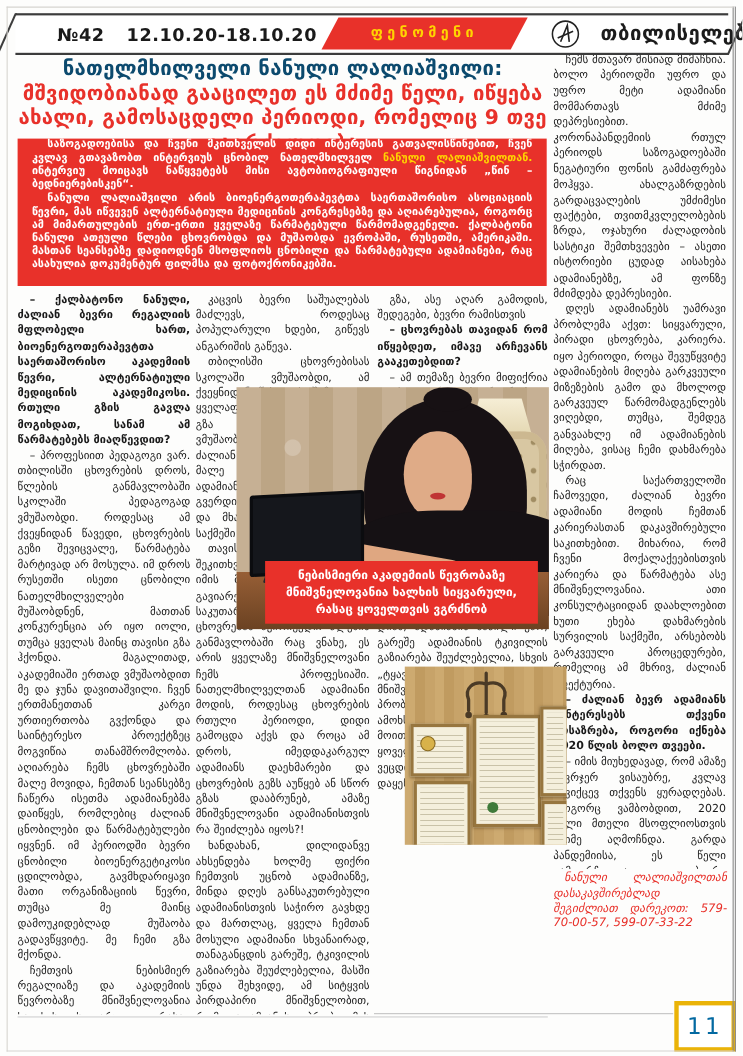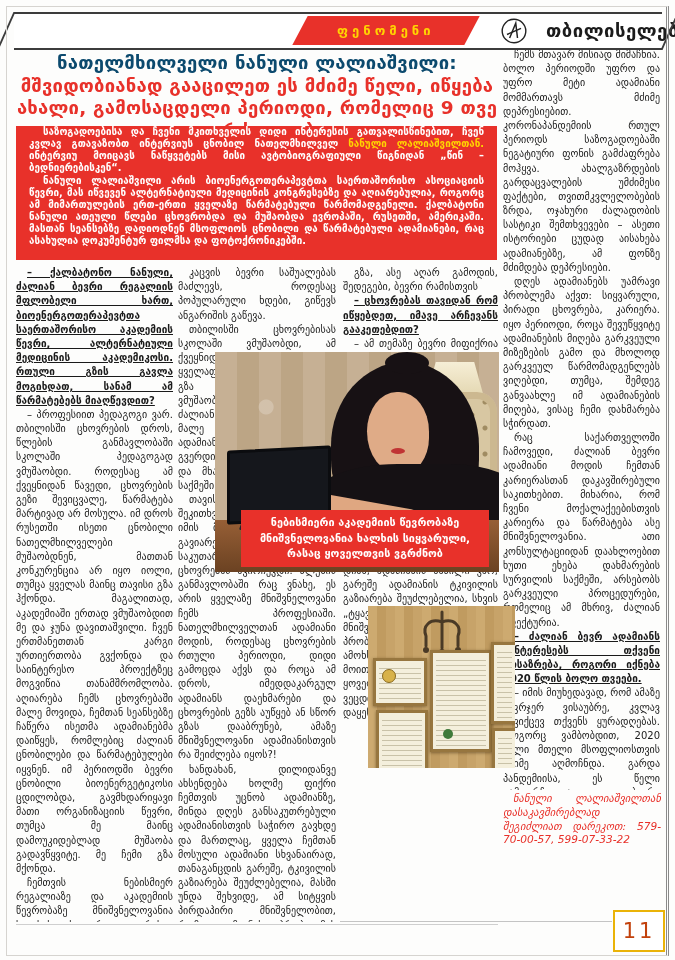--- a/index.html
+++ b/index.html
@@ -31,21 +31,21 @@
   .headline .rest{color:#e8312a;}
   
   .introbox{position:absolute;left:16px;top:126px;width:481px;height:134px;background:#e8312a;
         color:#ffffff;font-weight:bold;font-size:9.8px;line-height:1.24;z-index:2;
         padding:0 13px;box-sizing:border-box;text-align:justify;overflow:hidden;}
   .introbox p{margin:0;text-indent:14px;}
   .introbox .name{color:#ffd400;}
   
   .col{position:absolute;font-size:10px;line-height:1.42;text-align:justify;overflow:hidden;z-index:1;}
   .col p{margin:0;text-indent:11px;}
-  .col p.qbold{font-weight:bold;text-decoration:underline;}
+  .col p.qbold{font-weight:bold;}
   #col1{left:16px;top:266px;width:157px;height:656px;}
   #col2{left:178px;top:266px;width:158px;height:656px;}
   #col3{left:343px;top:266px;width:155px;height:656px;}
   #col4{left:503px;top:48px;width:157px;height:742px;}
   
   .contacts{position:absolute;left:503px;top:792px;width:158px;height:122px;font-size:10.6px;
         line-height:1.3;text-align:justify;overflow:hidden;z-index:1;}
   .contacts p{margin:0;text-indent:10px;}
   .contacts p.contact{color:#e8312a;font-weight:normal;font-style:italic;}
   
@@ -97,30 +97,34 @@
   .fr-d{left:8px;top:104px;width:46px;height:56px;}
   .fr-e{left:124px;top:122px;width:20px;height:38px;}
   .medal{position:absolute;left:6px;top:8px;width:12px;height:12px;border-radius:50%;
         background:#d8b24a;border:1px solid #8a6a20;}
   .seal{position:absolute;left:10px;bottom:10px;width:10px;height:10px;border-radius:50%;
         background:#3f7a3a;}
   
   .footrule{position:absolute;left:16px;top:924px;width:482px;border-top:1px solid #cfcfcf;}
   .footrule2{position:absolute;left:340px;top:921px;width:272px;border-top:1px solid #c4c4c4;}
   .pagenum{position:absolute;left:613px;top:910px;width:48px;height:38px;background:#fff;
-        border:2px solid #eab308;color:#c2410c;font-size:21px;display:flex;align-items:center;
+        border:4px solid #eab308;color:#0369a1;font-size:21px;display:flex;align-items:center;
         justify-content:center;letter-spacing:3px;z-index:5;}
 </style>
 </head>
 <body>
 
 <div class="page">
   <div class="sheet-border"></div>
 
   <div class="header">
+    <div class="issue">
+      <span>№42</span>
+      <span class="dates">12.10.20-18.10.20</span>
+    </div>
     <div class="tag-wrap">
       <span class="tag-text">ფენომენი</span>
     </div>
     <div class="logo">
       <svg viewBox="0 0 32 32" width="28" height="28">
         <circle cx="16" cy="16" r="13.5" fill="none" stroke="#222" stroke-width="1.6"></circle>
         <path d="M11 24 L18 7 L20 24" fill="none" stroke="#222" stroke-width="1.7"></path>
         <path d="M8 20 L24 13" fill="none" stroke="#222" stroke-width="1.7"></path>
       </svg>
     </div>

